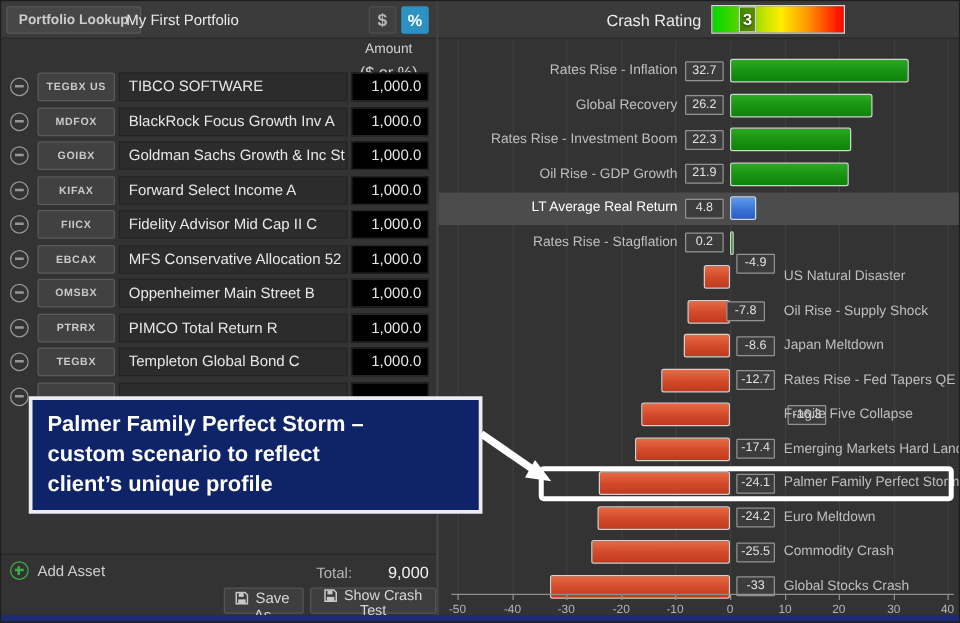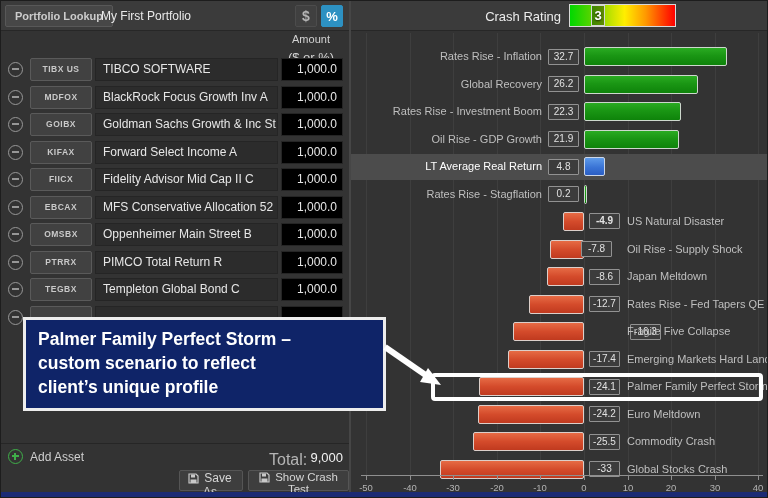--- a/index.html
+++ b/index.html
@@ -27,21 +27,21 @@
   .minus-icon::before { content:""; position:absolute; left:2.5px; top:5px; width:7px; height:2px; background:#979797; }
   .ticker-btn { position:absolute; left:29px; top:0; width:62px; height:23px; background:#414141; border:1px solid #5a5a5a; border-radius:2px; color:#c9c9c9; font-size:8.5px; font-weight:bold; letter-spacing:0.5px; text-align:center; line-height:21px; overflow:hidden; cursor:pointer; }
   .name-field { position:absolute; left:94px; top:0; width:183px; height:23px; background:#2c2c2c; border:1px solid #252525; color:#e7e7e7; font-size:12px; line-height:21px; padding-left:7px; white-space:nowrap; overflow:hidden; }
   .amount-field { position:absolute; left:280px; top:0; width:62px; height:23px; background:#000000; border:1px solid #252525; color:#e7e7e7; font-size:12px; line-height:21px; text-align:right; padding-right:5px; }
 
   .footer-row { position:absolute; left:0; top:442px; width:100%; height:26px; border-top:1px solid #262626; }
   .add-asset { position:absolute; left:7px; top:5px; color:#cfcfcf; font-size:12px; cursor:pointer; }
   .plus-icon { display:inline-block; width:15px; height:15px; border:1.5px solid #3fae49; border-radius:50%; position:relative; vertical-align:-3px; margin-right:7px; }
   .plus-icon::before { content:""; position:absolute; left:2.5px; top:5px; width:7px; height:2px; background:#3fae49; }
   .plus-icon::after { content:""; position:absolute; left:5px; top:2.5px; width:2px; height:7px; background:#3fae49; }
-  .total-label { position:absolute; left:252px; top:7px; color:#b5b5b5; font-size:16px;margin-left:16px; }
+  .total-label { position:absolute; left:252px; top:7px; color:#b5b5b5; font-size:12px; }
   .total-value { position:absolute; left:290px; top:6px; width:52px; text-align:right; color:#f2f2f2; font-size:13px; }
 
   .buttons-row { position:absolute; left:0; top:468px; width:100%; height:23px; }
   .bar-btn { position:absolute; top:1px; height:21px; background:#3e3e3e; border:1px solid #555555; border-radius:2px; color:#d6d6d6; font-size:12px; font-family:inherit; cursor:pointer; padding:0 8px 0 6px; }
   .bar-btn svg { vertical-align:-2px; margin-right:5px; }
   #save-as-btn { left:178px; width:64px; }
   #show-crash-btn { left:247px; width:101px; padding:0 4px; font-size:11.5px; }
 
   
   .right-panel { position:absolute; left:350px; top:0; width:418px; height:375px; background:#333; }
@@ -90,21 +90,21 @@
     <div class="table-header">
       <span class="th-amount">
         <span class="l1">Amount</span>
         <span class="l2">($ or %)</span>
       </span>
     </div>
 
     <div class="rows" id="portfolio-rows">
         <div class="asset-row" style="top: 0px;">
           <span class="minus-icon"></span>
-          <span class="ticker-btn">TIBX US</span>
+          <span class="ticker-btn">TEGBX US</span>
           <span class="name-field">TIBCO SOFTWARE</span>
           <span class="amount-field">1,000.0</span>
         </div>
         <div class="asset-row" style="top: 27.5px;">
           <span class="minus-icon"></span>
           <span class="ticker-btn">MDFOX</span>
           <span class="name-field">BlackRock Focus Growth Inv A</span>
           <span class="amount-field">1,000.0</span>
         </div>
         <div class="asset-row" style="top: 55px;">
@@ -210,21 +210,21 @@
         <div class="bar pos" style="top: 98.5px; width: 95.484px; left: 233px;"></div>
         <div class="val-box" style="top: 100px; left: 197px;">21.9</div>
         <div class="bar-label left" style="top: 100.5px; left: 0px; width: 191px;">Oil Rise - GDP Growth</div>
         <div class="bar bench" style="top: 126px; width: 20.928px; left: 233px;"></div>
         <div class="val-box" style="top: 127.5px; left: 197px;">4.8</div>
         <div class="bar-label left bold" style="top: 128px; left: 0px; width: 191px;">LT Average Real Return</div>
         <div class="bar pos" style="top: 153.5px; width: 3px; left: 233px;"></div>
         <div class="val-box" style="top: 155px; left: 197px;">0.2</div>
         <div class="bar-label left" style="top: 155.5px; left: 0px; width: 191px;">Rates Rise - Stagflation</div>
         <div class="bar neg" style="top: 181px; width: 21.364px; left: 211.636px;"></div>
-        <div class="val-box" style="top: 182px; left: 238px; font-weight: bold;">-4.9</div>
+        <div class="val-box" style="top: 172px; left: 238px;">-4.9</div>
         <div class="bar-label right" style="top: 183px; left: 276px;">US Natural Disaster</div>
         <div class="bar neg" style="top: 208.5px; width: 34.008px; left: 198.992px;"></div>
         <div class="val-box" style="top: 210px; left: 230px;">-7.8</div>
         <div class="bar-label right" style="top: 210.5px; left: 276px;">Oil Rise - Supply Shock</div>
         <div class="bar neg" style="top: 236px; width: 37.496px; left: 195.504px;"></div>
         <div class="val-box" style="top: 237.5px; left: 238px;">-8.6</div>
         <div class="bar-label right" style="top: 238px; left: 276px;">Japan Meltdown</div>
         <div class="bar neg" style="top: 263.5px; width: 55.372px; left: 177.628px;"></div>
         <div class="val-box" style="top: 265px; left: 238px;">-12.7</div>
         <div class="bar-label right" style="top: 265.5px; left: 276px;">Rates Rise - Fed Tapers QE</div>

